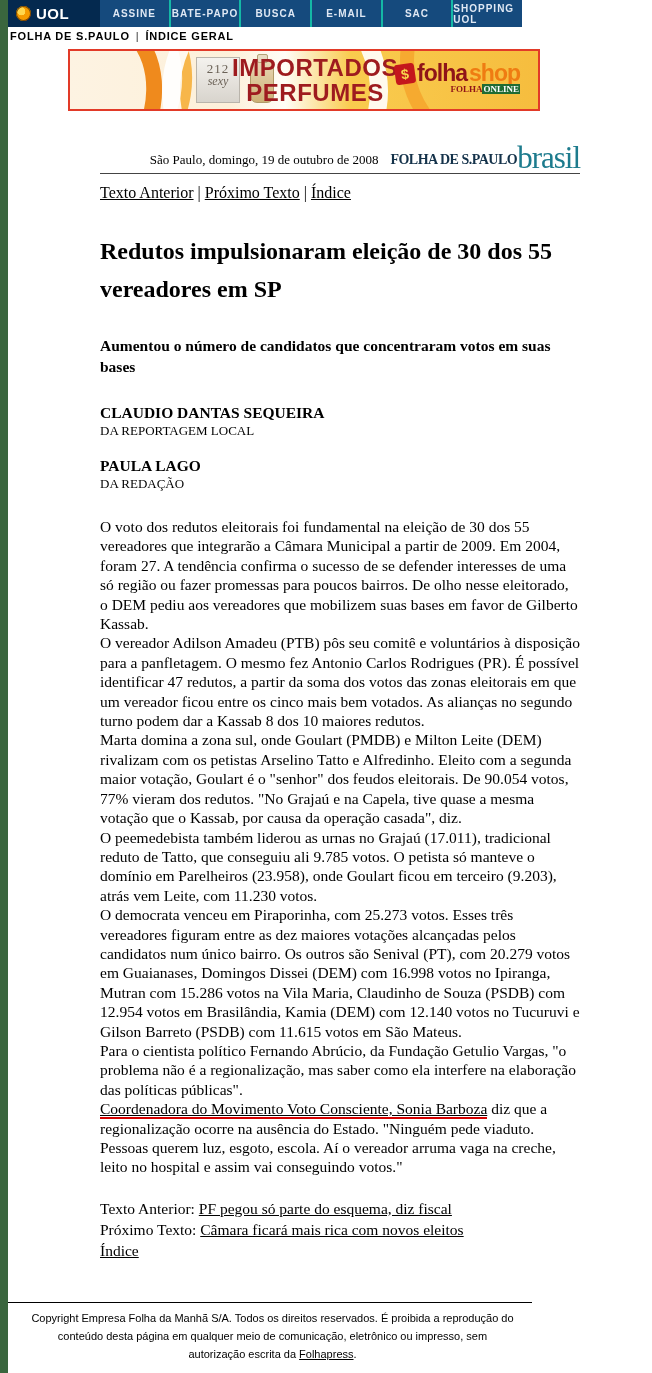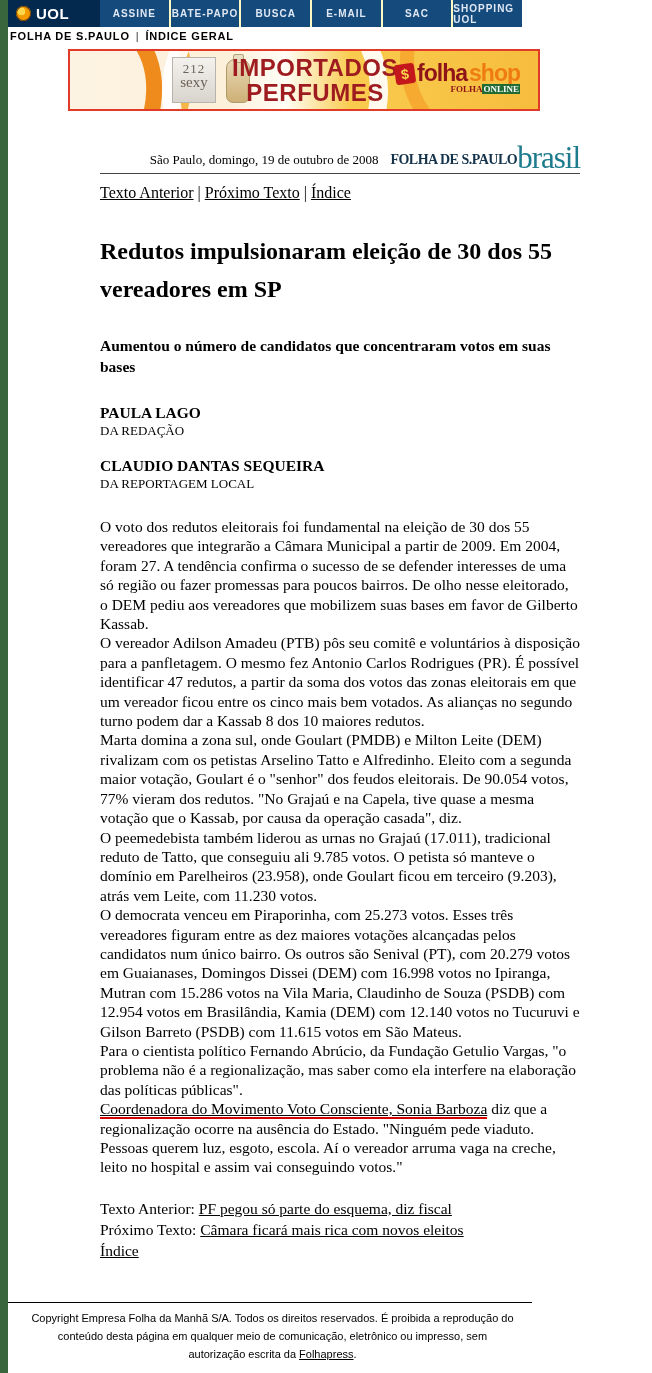--- a/index.html
+++ b/index.html
@@ -6,39 +6,39 @@
   body{background:#fff;width:652px;font-family:"Liberation Sans",sans-serif;}
   .page{position:relative;width:532px;min-height:1373px;background:#fff;display:flex;flex-direction:column;}
   .left-strip{position:absolute;left:0;top:0;width:8px;height:100%;background:#3a663e;z-index:5;}
 
   
   .topbar{margin-left:8px;margin-right:10px;height:27px;display:flex;background:#0d3a6b;}
   .uol-logo{width:92px;background:#04294f;display:flex;align-items:center;gap:5px;padding-left:8px;box-sizing:border-box;}
   .uol-circle{width:15px;height:15px;border-radius:50%;background:radial-gradient(circle at 35% 35%,#ffd74d 0 30%,#f59b00 31% 70%,#c94b11 71% 100%);box-shadow:0 0 0 1px #7a4a00 inset;}
   .uol-text{color:#fff;font-weight:bold;font-size:15px;letter-spacing:.5px;}
   .topmenu{flex:1;display:flex;}
-  .topmenu .item{flex:1;display:flex;align-items:center;justify-content:center;background:#154a7d;border-left:2px solid #fef9c3;color:#dfe8f4;font-size:10px;font-weight:bold;letter-spacing:1px;cursor:pointer;}
+  .topmenu .item{flex:1;display:flex;align-items:center;justify-content:center;background:#154a7d;border-left:2px solid #14b8a6;color:#dfe8f4;font-size:10px;font-weight:bold;letter-spacing:1px;cursor:pointer;}
   .topmenu .item:first-child{border-left:none;}
 
   
   .folha-bar{margin-left:8px;height:17px;display:flex;align-items:center;gap:6px;font-size:11px;font-weight:bold;letter-spacing:.8px;color:#000;padding-left:2px;}
   .folha-bar .sep{font-weight:normal;color:#333;}
 
   
   .banner{margin:5px 0 0 68px;width:468px;height:58px;border:2px solid #e23a28;position:relative;overflow:hidden;
     background:linear-gradient(90deg,#fdf3e2 0%,#fdf0da 34%,#fffdf6 46%,#f9cb4e 60%,#f6bd3e 100%);}
   .banner .arc{position:absolute;border-radius:50%;}
   .arc-a{left:-52px;top:-40px;width:110px;height:150px;border:16px solid #ef8a1d;transform:rotate(18deg);}
   .arc-b{left:-30px;top:-55px;width:130px;height:170px;border:10px solid #f7b64a;transform:rotate(18deg);}
   .arc-c{right:150px;bottom:-95px;width:190px;height:190px;border:18px solid #ffffff;transform:rotate(-10deg);opacity:.9;}
   .arc-d{right:-60px;top:-90px;width:170px;height:170px;border:14px solid #f59b23;opacity:.65;}
-  .perfume{position:absolute;left:102px;top:6px;display:flex;align-items:flex-end;gap:10px;}
+  .perfume{position:absolute;left:126px;top:6px;display:flex;align-items:flex-end;gap:10px;}
   .perfume-box{width:44px;height:46px;background:linear-gradient(180deg,#f4f2ee,#d8d4cd);border:1px solid #b9b4ab;color:#6b6257;font-family:"Liberation Serif",serif;text-align:center;line-height:1;padding-top:4px;box-sizing:border-box;}
   .perfume-box .n{font-size:13px;letter-spacing:1px;}
-  .perfume-box .s{font-size:15px;}
+  .perfume-box .s{font-size:12px;font-style:italic;}
   .bottle{width:22px;height:42px;background:linear-gradient(180deg,#e9d9b8,#cdb075);border-radius:9px 9px 7px 7px;border:1px solid #b09a68;position:relative;}
   .bottle:before{content:"";position:absolute;top:-6px;left:6px;width:9px;height:7px;background:#e8dcc2;border:1px solid #b3a477;border-radius:2px;}
   .banner-headline{position:absolute;left:150px;top:4px;width:190px;text-align:center;color:#9e1b1f;font-weight:bold;font-size:24px;line-height:25px;letter-spacing:.5px;}
   .shoplogo{position:absolute;right:18px;top:9px;text-align:right;}
   .shoplogo .row1{display:flex;align-items:center;gap:2px;}
   .tag-icon{width:20px;height:20px;background:#c4171c;border-radius:3px;transform:rotate(-8deg);color:#f7d84d;font-weight:bold;font-size:14px;display:flex;align-items:center;justify-content:center;}
   .shop-folha{color:#8f1418;font-weight:bold;font-size:23px;letter-spacing:-1px;}
   .shop-shop{color:#ef7c12;font-weight:bold;font-size:23px;letter-spacing:-1px;}
   .shop-sub{font-size:9px;font-weight:bold;margin-top:-3px;}
   .shop-sub .f{color:#8f1418;font-family:"Liberation Serif",serif;}
@@ -137,26 +137,26 @@
     <hr class="rule">
 
     <div class="textnav">
       <a>Texto Anterior</a><span class="sep">|</span><a>Próximo Texto</a><span class="sep">|</span><a>Índice</a>
     </div>
 
     <h1 class="headline">Redutos impulsionaram eleição de 30 dos 55 vereadores em SP</h1>
     <h2 class="subhead">Aumentou o número de candidatos que concentraram votos em suas bases</h2>
 
     <div class="byline">
+      <div class="name">CLAUDIO DANTAS SEQUEIRA</div>
+      <div class="role">DA REPORTAGEM LOCAL</div>
+    </div>
+    <div class="byline">
       <div class="name">PAULA LAGO</div>
       <div class="role">DA REDAÇÃO</div>
-    </div>
-    <div class="byline">
-      <div class="name">CLAUDIO DANTAS SEQUEIRA</div>
-      <div class="role">DA REPORTAGEM LOCAL</div>
     </div>
 
     <div class="body-text">
       <p>O voto dos redutos eleitorais foi fundamental na eleição de 30 dos 55 vereadores que integrarão a Câmara Municipal a partir de 2009. Em 2004, foram 27. A tendência confirma o sucesso de se defender interesses de uma só região ou fazer promessas para poucos bairros. De olho nesse eleitorado, o DEM pediu aos vereadores que mobilizem suas bases em favor de Gilberto Kassab.</p>
       <p>O vereador Adilson Amadeu (PTB) pôs seu comitê e voluntários à disposição para a panfletagem. O mesmo fez Antonio Carlos Rodrigues (PR). É possível identificar 47 redutos, a partir da soma dos votos das zonas eleitorais em que um vereador ficou entre os cinco mais bem votados. As alianças no segundo turno podem dar a Kassab 8 dos 10 maiores redutos.</p>
       <p>Marta domina a zona sul, onde Goulart (PMDB) e Milton Leite (DEM) rivalizam com os petistas Arselino Tatto e Alfredinho. Eleito com a segunda maior votação, Goulart é o "senhor" dos feudos eleitorais. De 90.054 votos, 77% vieram dos redutos. "No Grajaú e na Capela, tive quase a mesma votação que o Kassab, por causa da operação casada", diz.</p>
       <p>O peemedebista também liderou as urnas no Grajaú (17.011), tradicional reduto de Tatto, que conseguiu ali 9.785 votos. O petista só manteve o domínio em Parelheiros (23.958), onde Goulart ficou em terceiro (9.203), atrás vem Leite, com 11.230 votos.</p>
       <p>O democrata venceu em Piraporinha, com 25.273 votos. Esses três vereadores figuram entre as dez maiores votações alcançadas pelos candidatos num único bairro. Os outros são Senival (PT), com 20.279 votos em Guaianases, Domingos Dissei (DEM) com 16.998 votos no Ipiranga, Mutran com 15.286 votos na Vila Maria, Claudinho de Souza (PSDB) com 12.954 votos em Brasilândia, Kamia (DEM) com 12.140 votos no Tucuruvi e Gilson Barreto (PSDB) com 11.615 votos em São Mateus.</p>
       <p>Para o cientista político Fernando Abrúcio, da Fundação Getulio Vargas, "o problema não é a regionalização, mas saber como ela interfere na elaboração das políticas públicas".</p>
       <p><span class="red-underline">Coordenadora do Movimento Voto Consciente, Sonia Barboza</span><span> diz que a regionalização ocorre na ausência do Estado. "Ninguém pede viaduto. Pessoas querem luz, esgoto, escola. Aí o vereador arruma vaga na creche, leito no hospital e assim vai conseguindo votos."</span></p>

